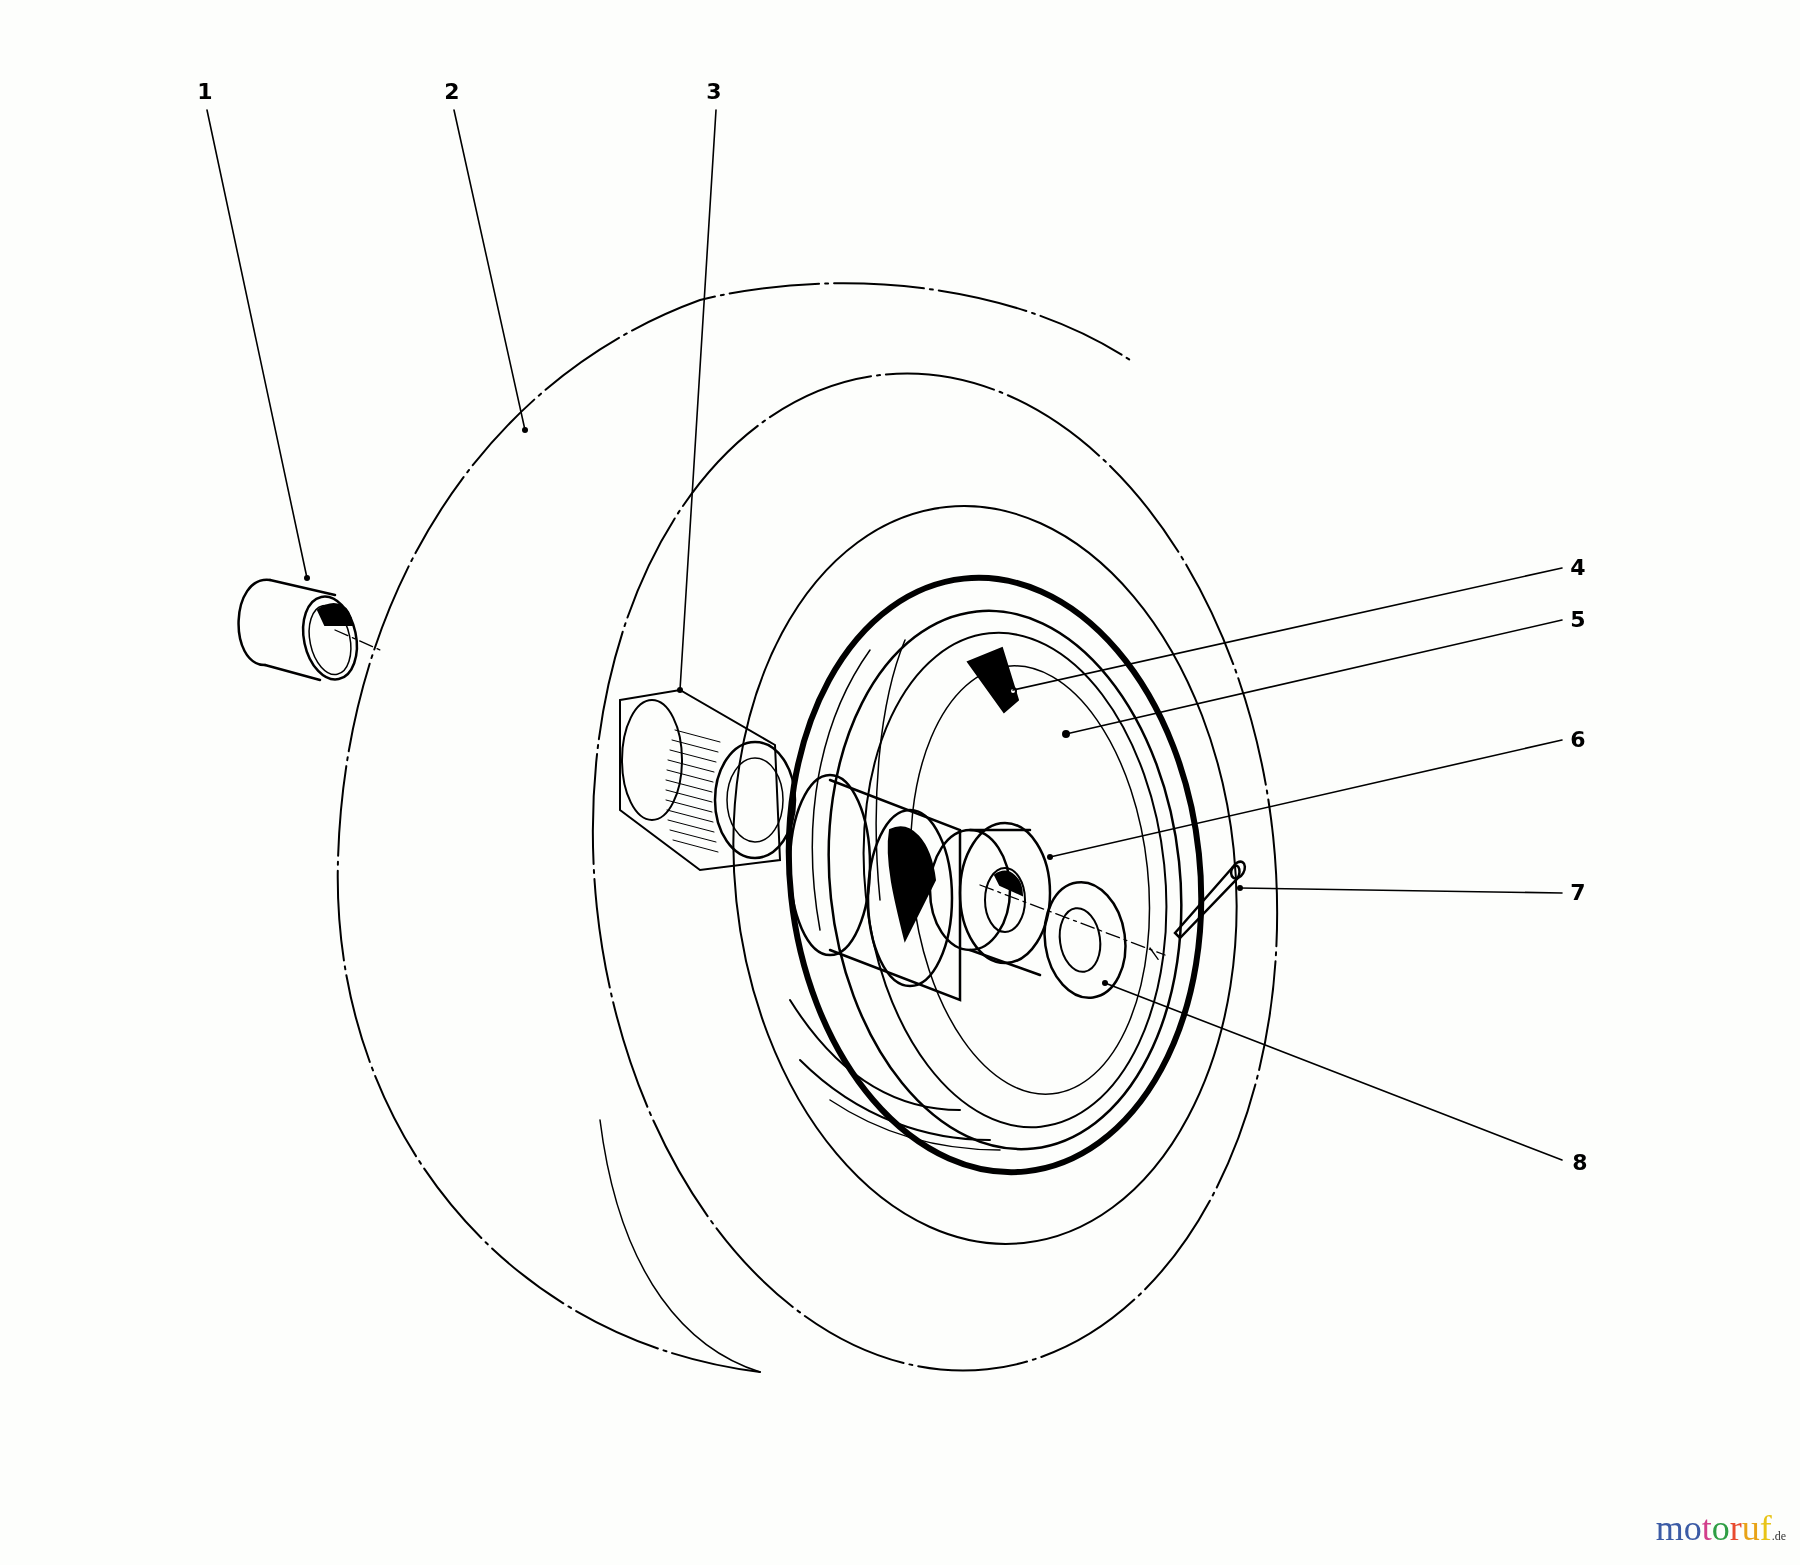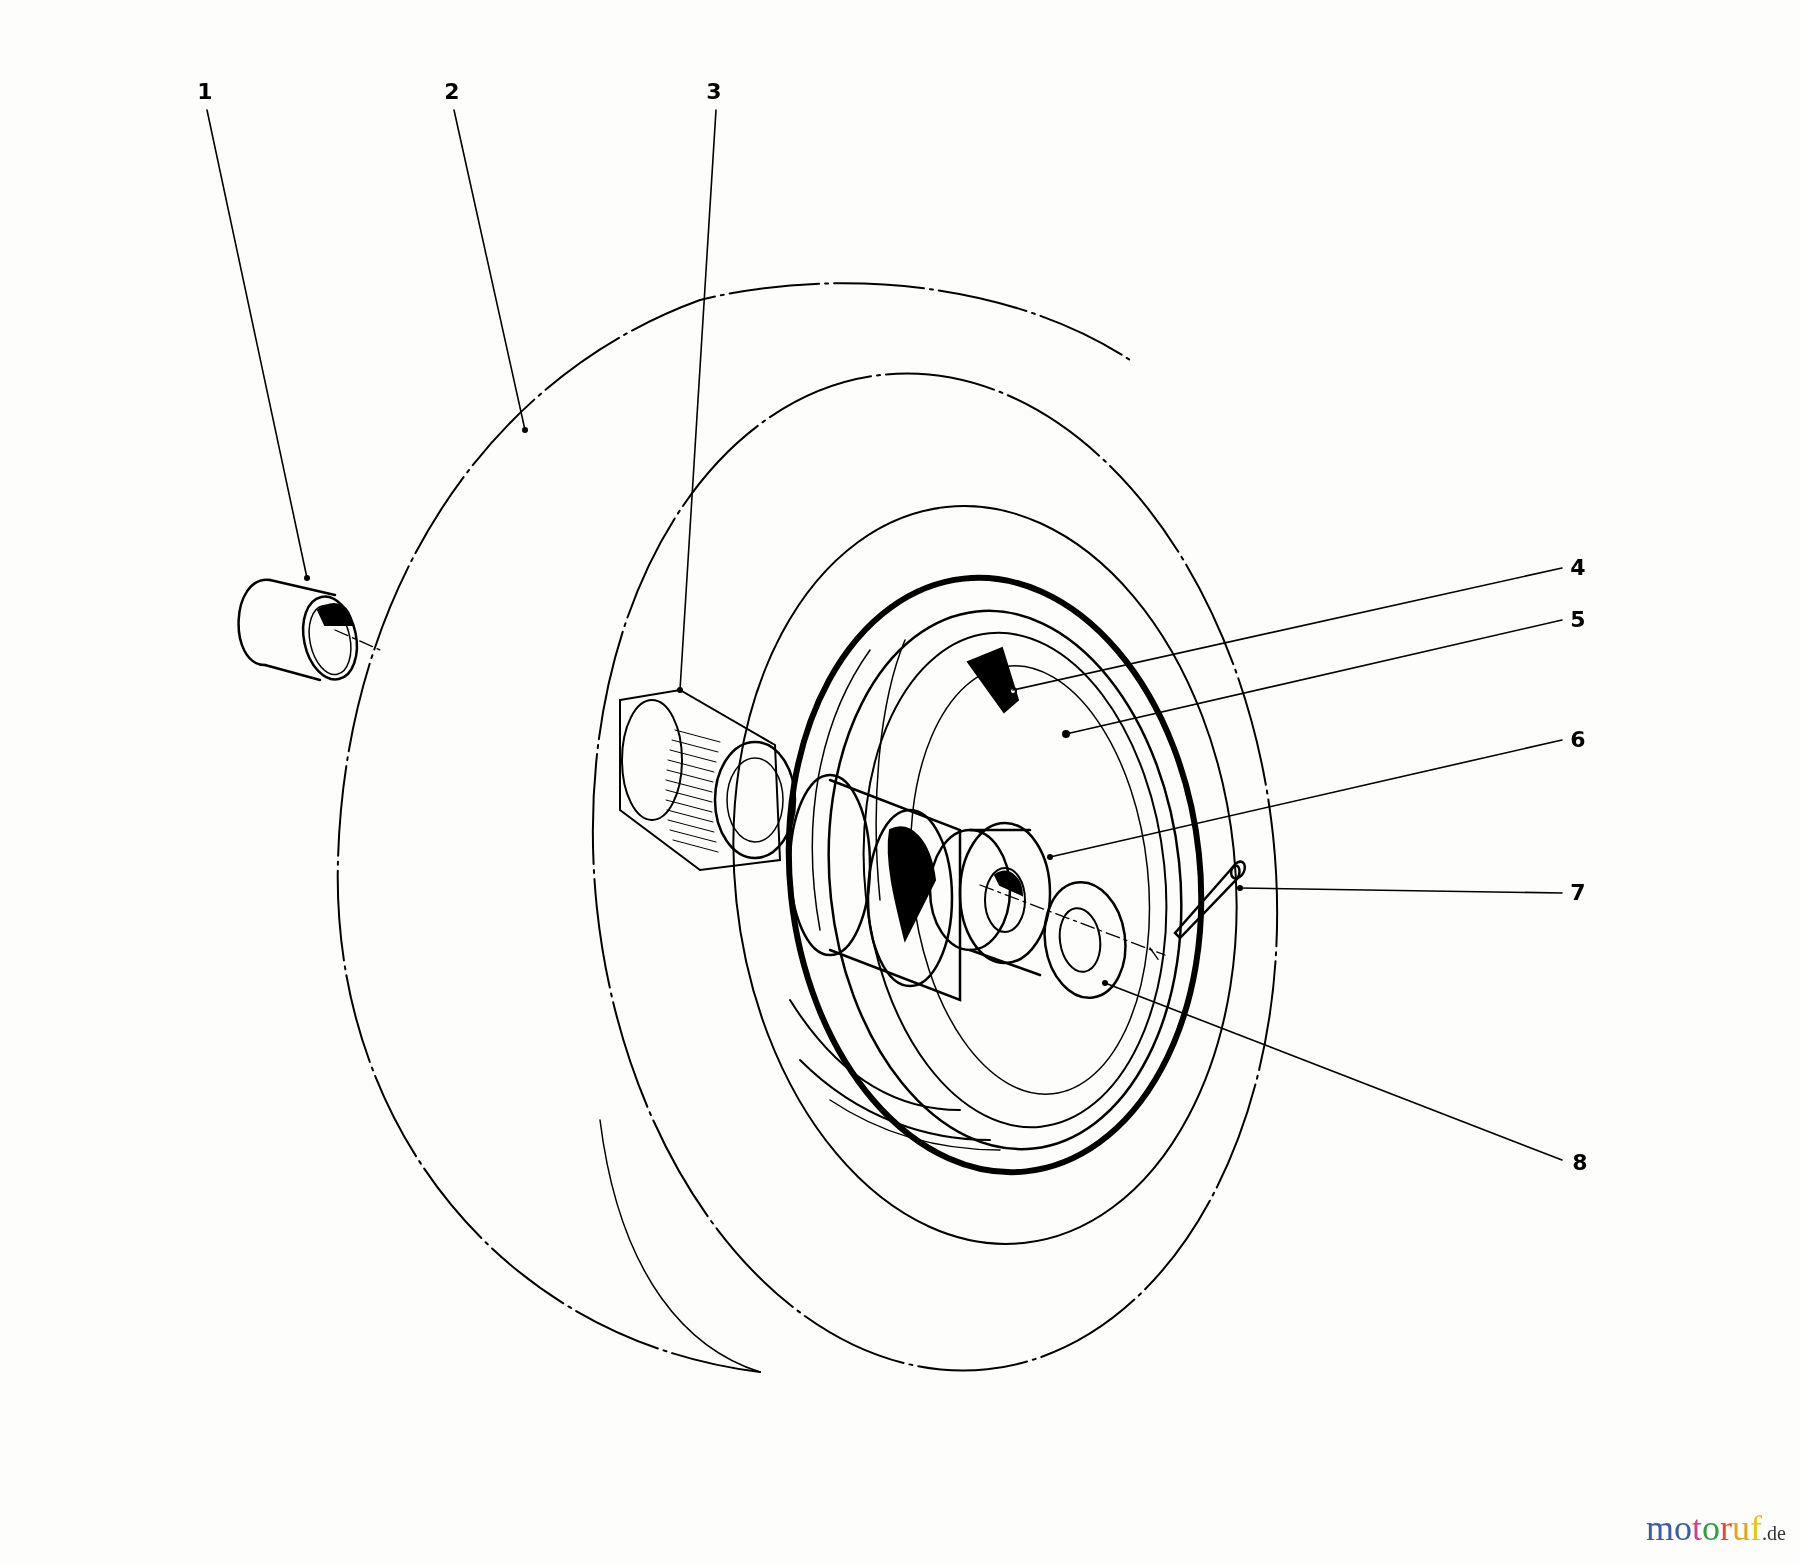--- a/index.html
+++ b/index.html
@@ -1,20 +1,20 @@
 <!DOCTYPE html>
 <html><head>
 <meta charset="utf-8">
 <style>
   html, body { margin: 0; padding: 0; background: #fdfefc; }
   body { width: 1800px; height: 1565px; position: relative; overflow: hidden; font-family: "Liberation Sans", sans-serif; }
   svg#diagram { position: absolute; left: 0; top: 0; }
   .callout { position: absolute; font-family: "DejaVu Sans", sans-serif; font-weight: bold; font-size: 22px; color: #000; line-height: 1; transform: translate(-50%, -50%); }
   .watermark { position: absolute; right: 14px; bottom: 16px; font-family: "Liberation Serif", serif; font-size: 36px; letter-spacing: 0px; }
-  .watermark .tld { font-size: 20px; color: #333; }
+  .watermark .tld { font-size: 12px; color: #333; }
 </style>
 </head>
 <body>
 
 <svg id="diagram" width="1800" height="1565" viewBox="0 0 1800 1565" xmlns="http://www.w3.org/2000/svg">
   <g fill="none" stroke="#000" stroke-width="2" stroke-linecap="round">
 
     <g>
       <path d="M 760 1372 C 500 1340, 330 1120, 338 860 C 345 600, 480 380, 700 300 C 820 270, 1000 275, 1130 360" stroke-dasharray="90 6 3 6"></path>
 

